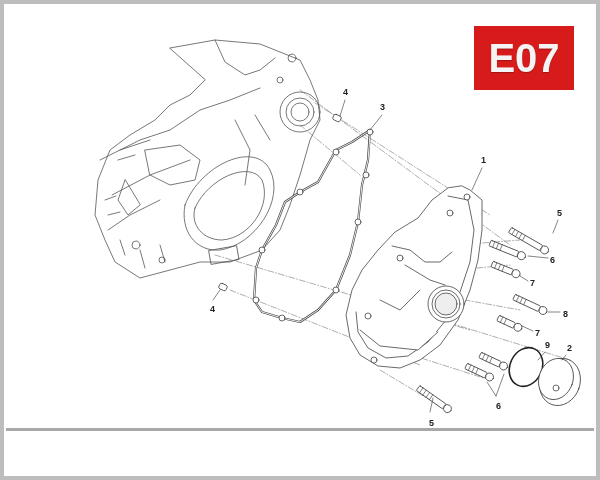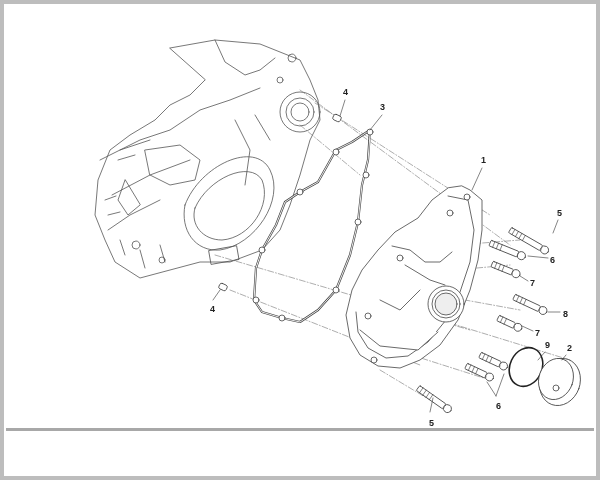--- a/index.html
+++ b/index.html
@@ -181,16 +181,17 @@
     <span class="callout" style="left:553px;top:204px">5</span>
     <span class="callout" style="left:425px;top:414px">5</span>
     <span class="callout" style="left:546px;top:251px">6</span>
     <span class="callout" style="left:492px;top:397px">6</span>
     <span class="callout" style="left:526px;top:274px">7</span>
     <span class="callout" style="left:531px;top:324px">7</span>
     <span class="callout" style="left:559px;top:305px">8</span>
     <span class="callout" style="left:541px;top:336px">9</span>
   </div>
 
+  <div class="badge">E07</div>
 
   <div class="divider"></div>
   <div class="footer"></div>
 </div>
 
 </body></html>

